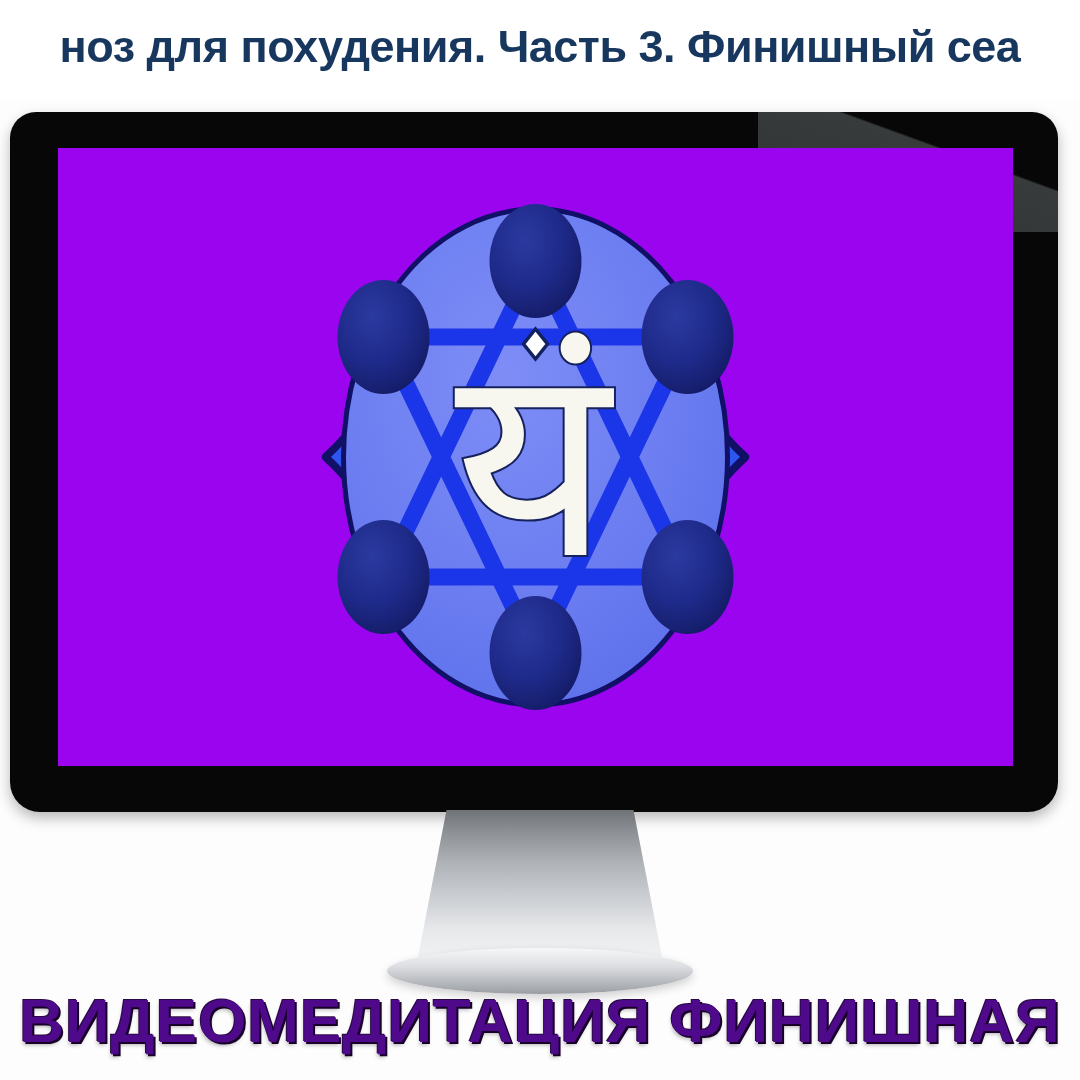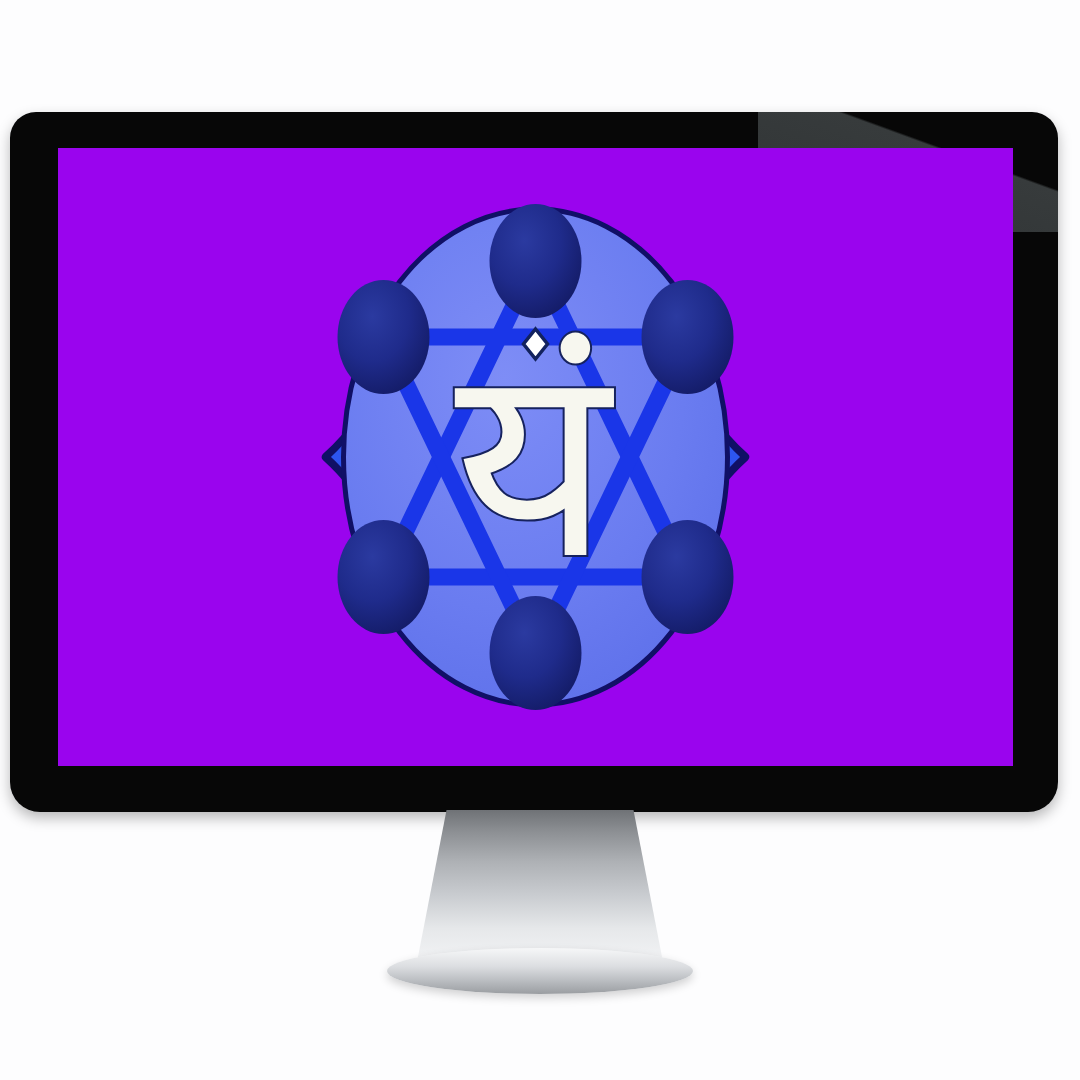--- a/index.html
+++ b/index.html
@@ -121,20 +121,23 @@
        0px 3px 4px rgba(0,0,0,0.30);
   }
 
   svg { display: block; }
 </style>
 </head>
 <body>
 
 <div id="page">
 
+  <div class="title-band">
+    <div class="title-text">ноз для похудения. Часть 3. Финишный сеа</div>
+  </div>
 
   <div class="monitor">
 
     <div class="bezel">
       <div class="bezel-sheen"></div>
 
       <div class="screen">
 
         <svg width="955" height="618" viewBox="0 0 955 618">
           <defs>
@@ -209,14 +212,15 @@
           </g>
         </svg>
 
       </div>
     </div>
   </div>
 
   <div class="stand-neck"></div>
   <div class="stand-base"></div>
 
+  <div class="caption">ВИДЕОМЕДИТАЦИЯ  ФИНИШНАЯ</div>
 
 </div>
 
 </body></html>

